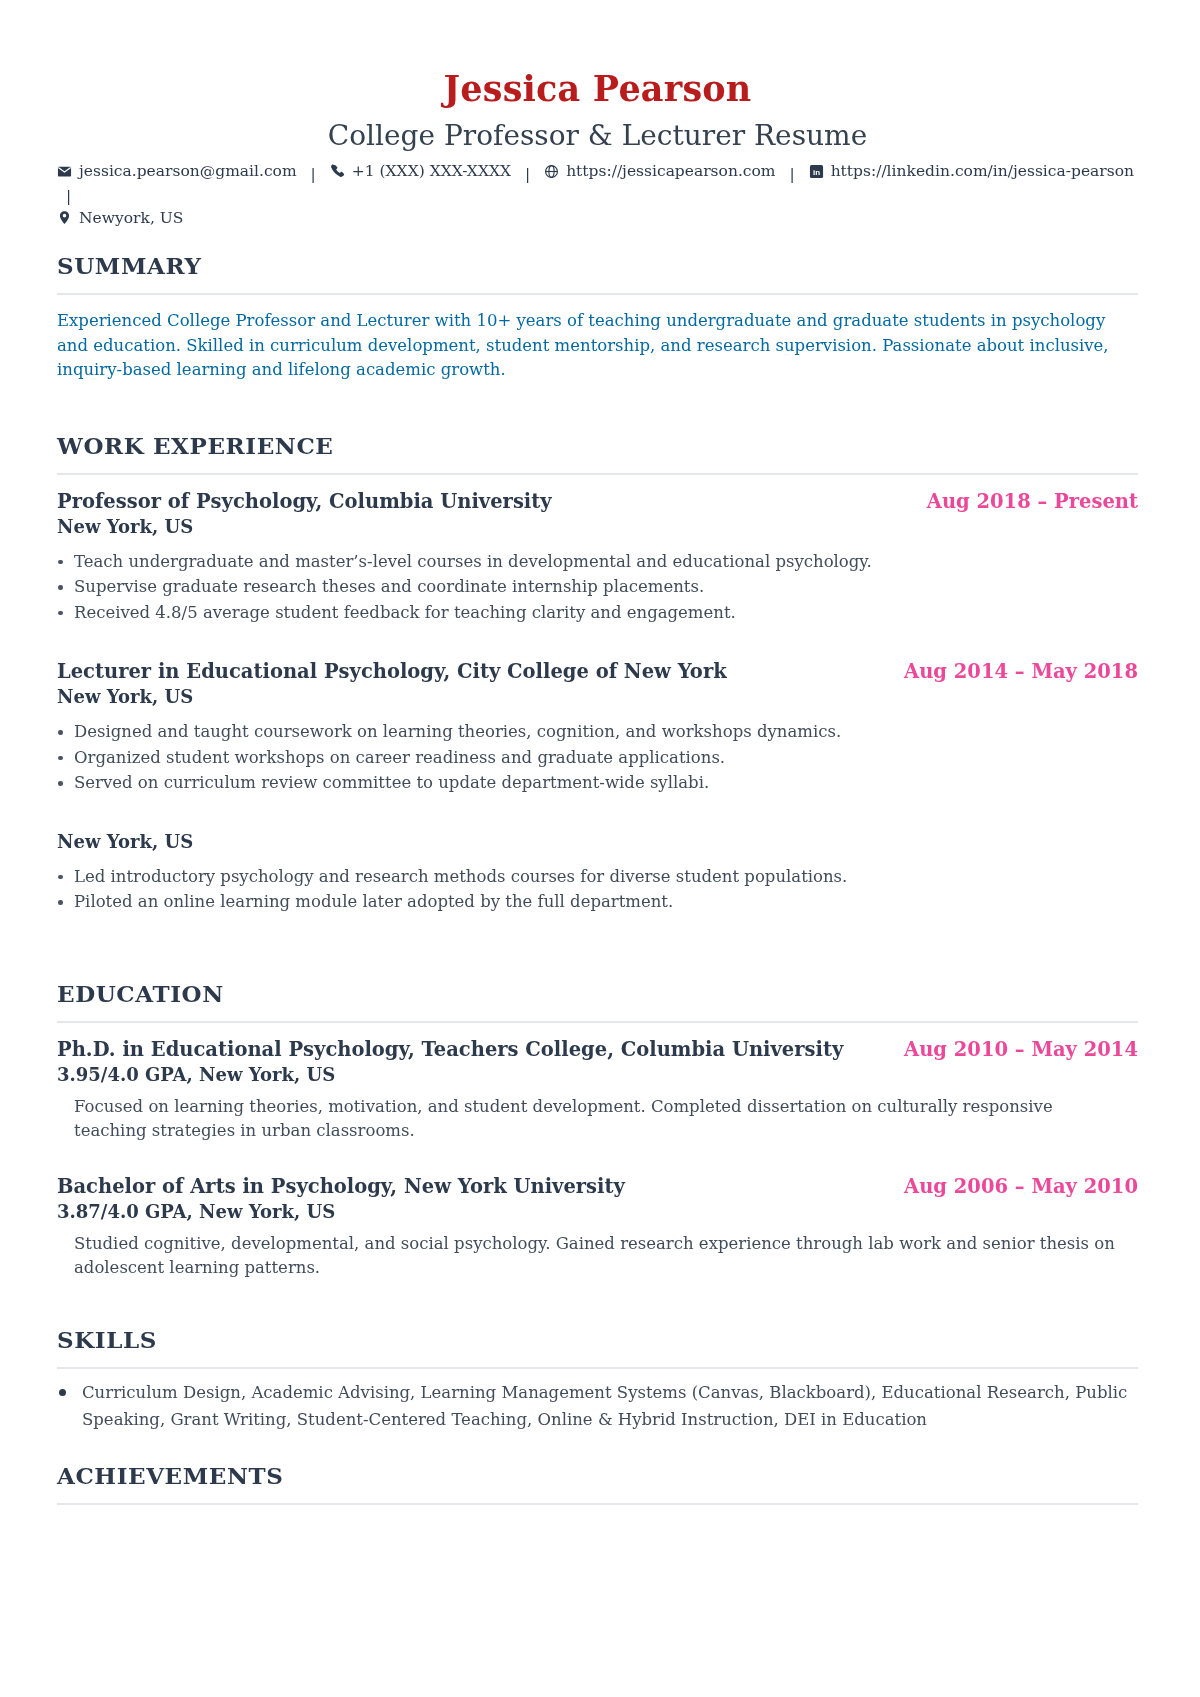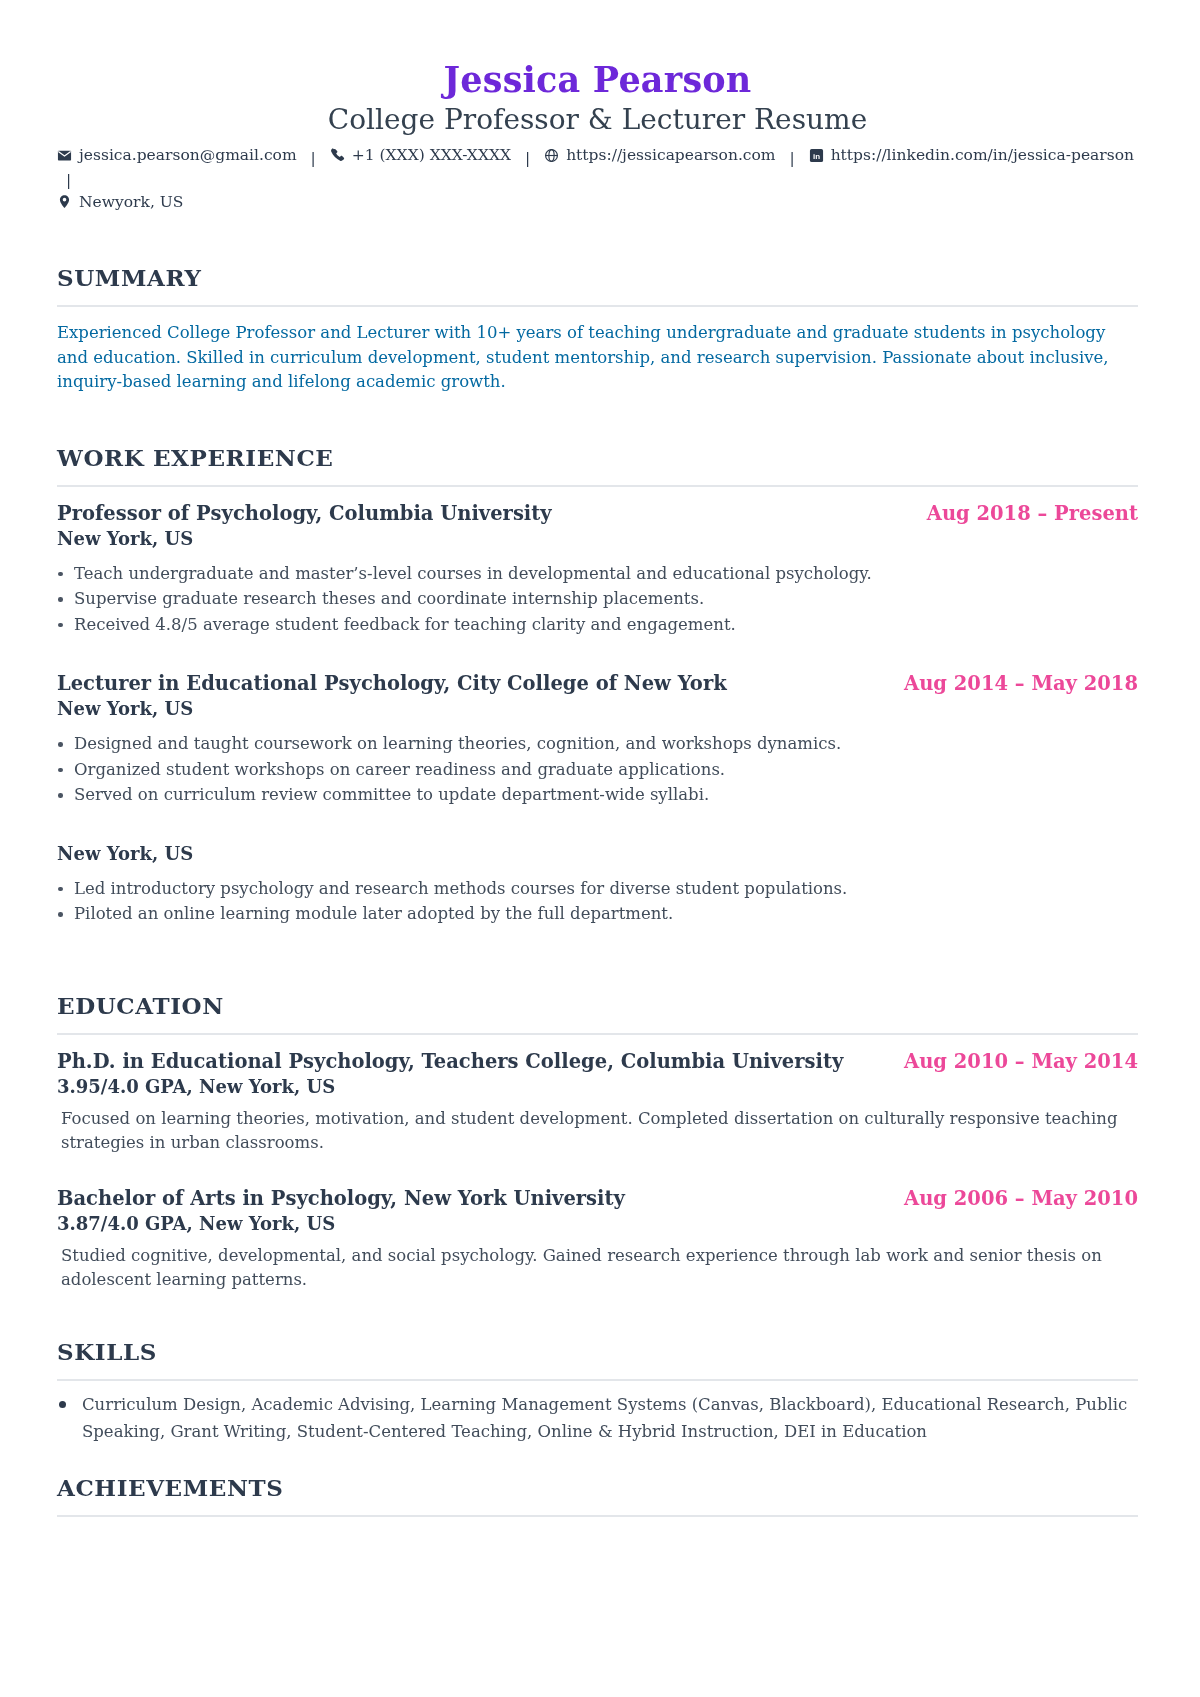--- a/index.html
+++ b/index.html
@@ -6,37 +6,37 @@
   body {
     width: 1200px; height: 1697px; overflow: hidden;
     font-family: "DejaVu Serif", "Liberation Serif", serif;
     color: #414c5a;
     -webkit-font-smoothing: antialiased;
   }
   .page { width: 1200px; height: 1697px; padding: 0 62px 0 57px; box-sizing: border-box; background: #fff; }
 
   
   .name {
-    margin: 3px; padding-top: 56px;
+    margin: 12px; padding-top: 56px;
     text-align: center; font-size: 35px; line-height: 42px;
-    font-weight: 700; color: #6d28d9; letter-spacing: 0.2px;
+    font-weight: 700; color: #b91c1c; letter-spacing: 0.2px;
   }
   .subtitle {
     margin-top: 5px; text-align: center;
     font-size: 28px; line-height: 28px; color: #34414f;
   }
   .contact { margin-top: 10px; font-size: 15.5px; line-height: 22px; color: #2d3a4c; }
   .contact-line { display: block; }
   .citem { display: inline-flex; align-items: center; white-space: nowrap; }
   .cicon { width: 15px; height: 15px; margin-right: 7px; flex: none; }
   .sep { display: inline-block; margin: 0 9px; color: #2d3a4c; }
 
   
   .section { margin-top: 48px; }
-  .section.summary { margin-top: 48px; }
+  .section.summary { margin-top: 20px; }
   .section.education { margin-top: 64px; }
   .section.skills { margin-top: 44px; }
   .section.achievements { margin-top: 28px; }
   .sec-h {
     margin: 0; font-size: 23px; line-height: 30px;
     font-weight: 700; color: #2d3a4c; letter-spacing: 0.6px;
   }
   .rule { margin-top: 12px; height: 2px; background: #e3e6ea; }
 
   .para { margin: 14px 0 0; font-size: 16.5px; line-height: 24.5px; color: #0369a1; }
@@ -49,21 +49,21 @@
   .entry-title {
     margin: 0; font-size: 19.5px; line-height: 26px;
     font-weight: 700; color: #2d3a4c;
   }
   .entry-date {
     margin-left: auto; padding-left: 24px; white-space: nowrap;
     font-size: 19.5px; line-height: 26px; font-weight: 700; color: #ec4899;
     text-align: right;
   }
   .entry-sub { font-size: 18px; line-height: 24px; font-weight: 700; color: #2d3a4c; }
-  .entry-desc { margin: 8px 4px 0; font-size: 16.5px; line-height: 24.5px; color: #414c5a; }
+  .entry-desc { margin: 8px 17px 0; font-size: 16.5px; line-height: 24.5px; color: #414c5a; }
 
   ul.bullets { list-style: none; margin: 10px 0 0; padding: 0; }
   ul.bullets li {
     position: relative; padding-left: 17px;
     font-size: 16.5px; line-height: 25.5px; color: #414c5a;
   }
   ul.bullets li::before {
     content: ""; position: absolute; left: 1px; top: 11px;
     width: 4.5px; height: 4.5px; border-radius: 50%; background: #4a5462;
   }

